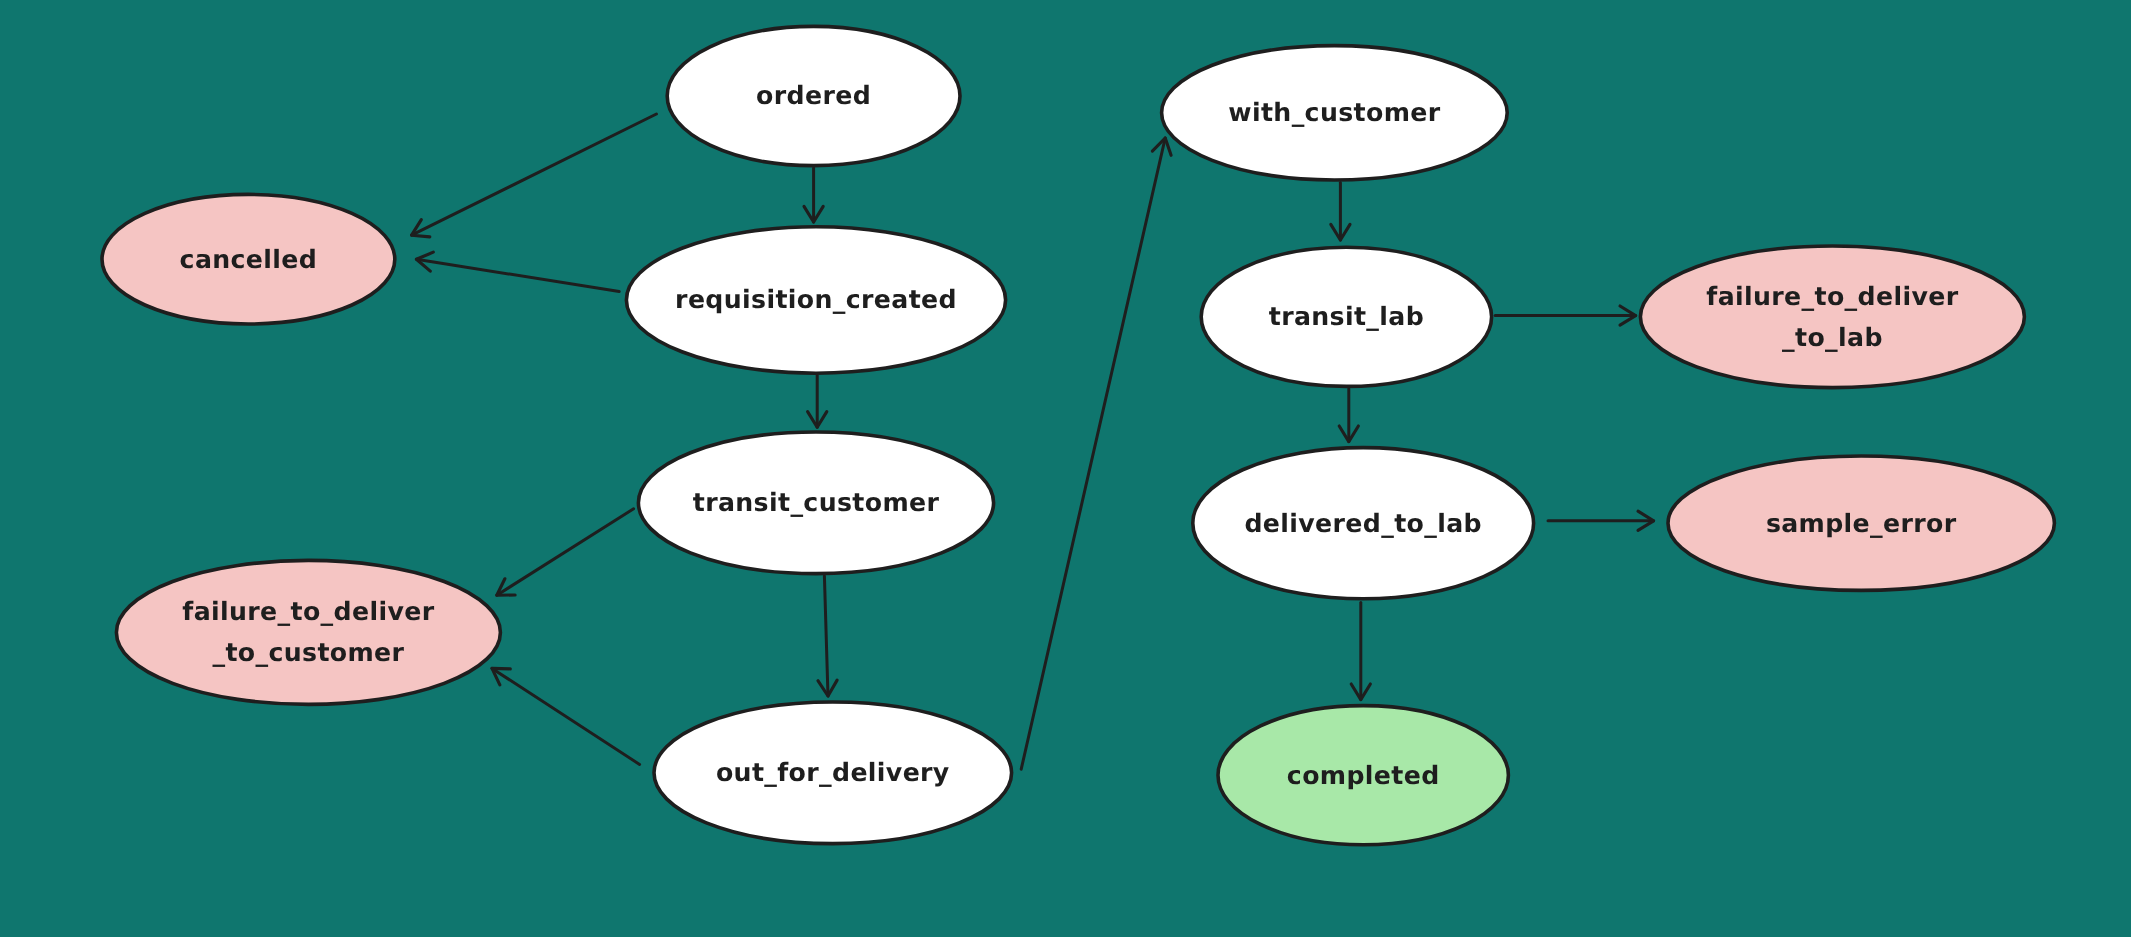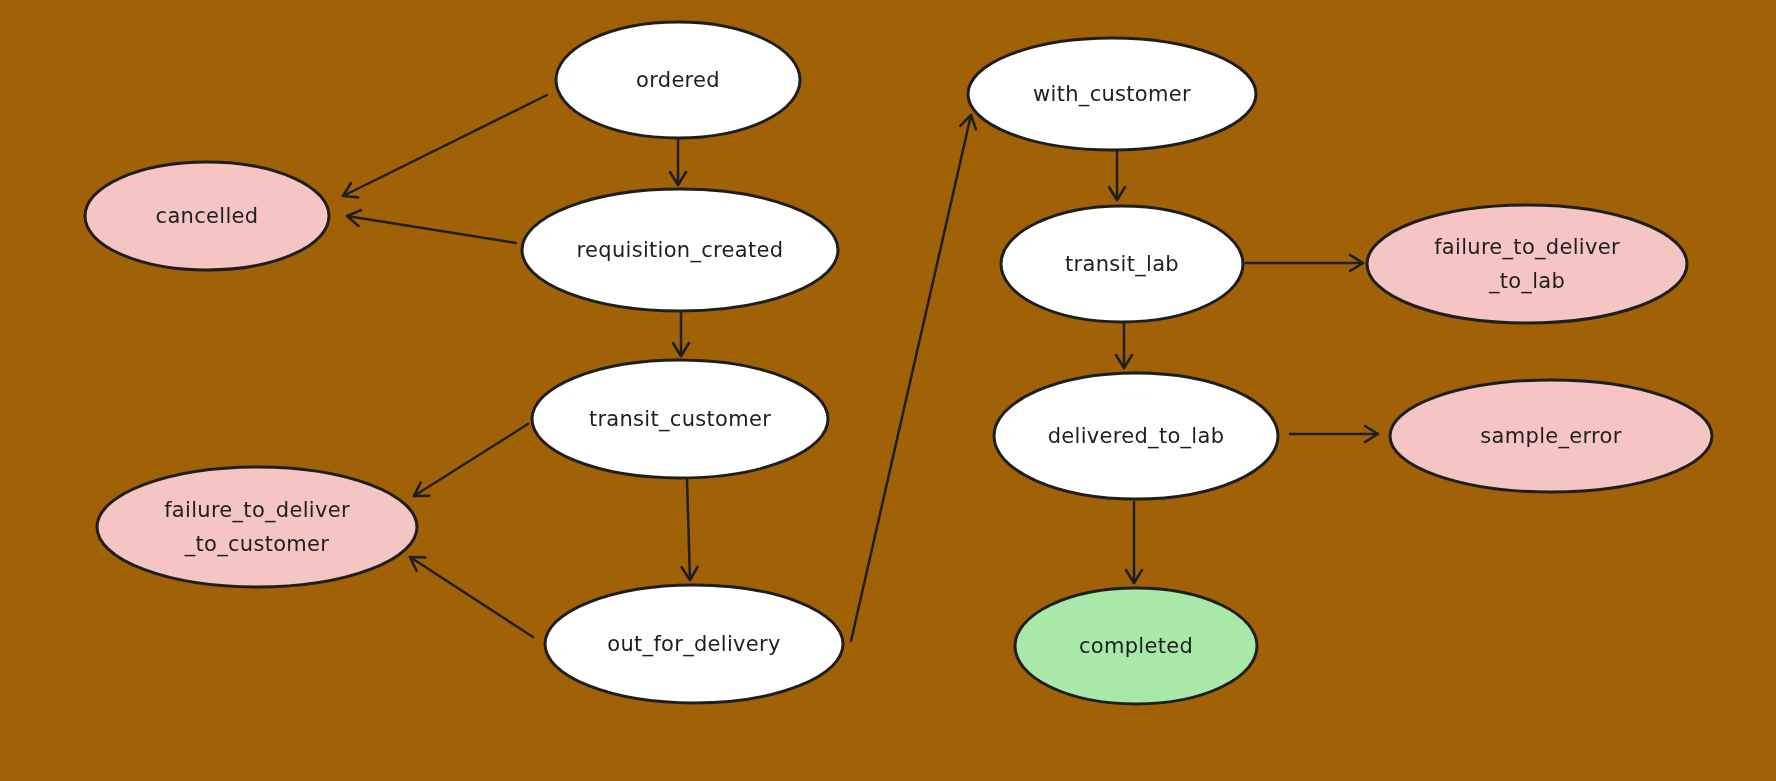--- a/index.html
+++ b/index.html
@@ -7,21 +7,22 @@
     padding: 0;
     background: #ffffff;
     width: 1776px;
     height: 781px;
     overflow: hidden;
   }
   .canvas {
     position: relative;
     width: 1776px;
     height: 781px;
-    background: #a16207;
+    background: #0f766e;
+    font-weight: bold;
   }
   svg { display: block; }
   .node-shape {
     stroke-width: 3;
   }
   .edge {
     fill: none;
     stroke-width: 2.5;
     stroke-linecap: round;
   }

